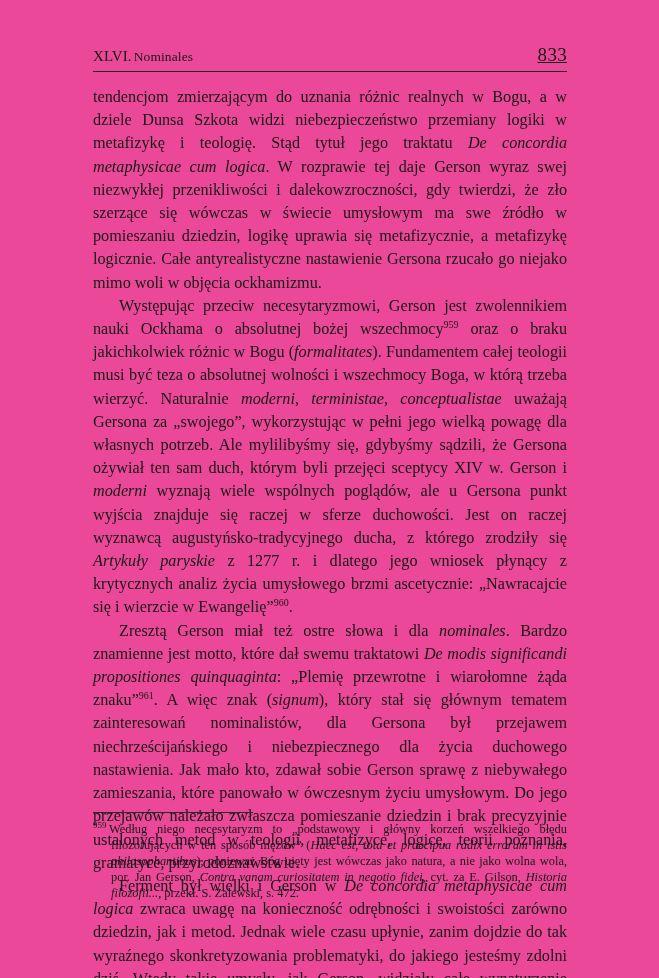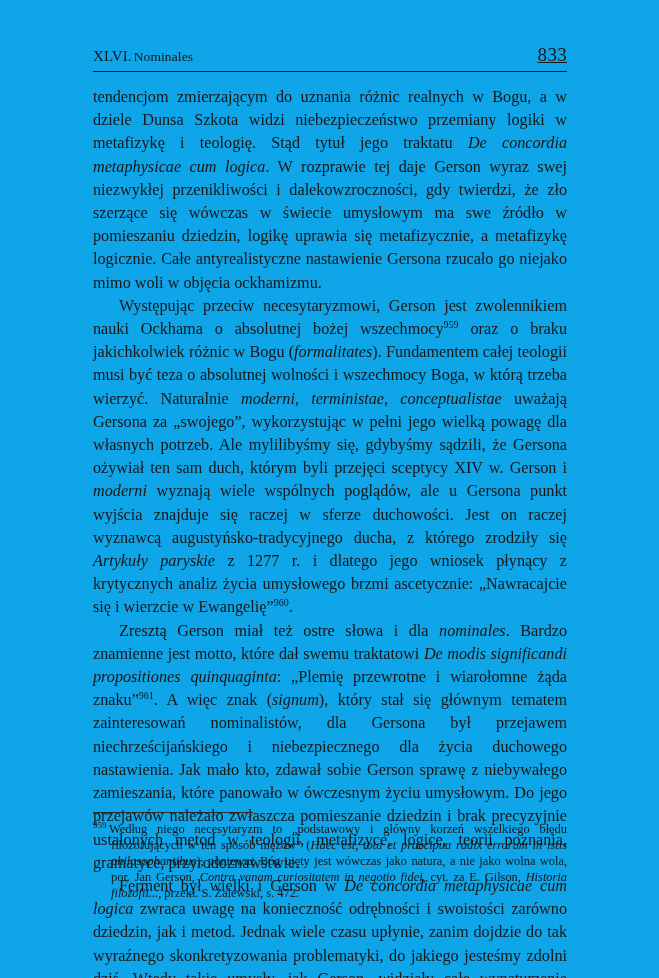--- a/index.html
+++ b/index.html
@@ -7,21 +7,21 @@
     margin: 0;
     padding: 0;
     background: #ffffff;
   }
 
   .page {
     position: relative;
     width: 659px;
     height: 978px;
     margin: 0 auto;
-    background: #0ea5e9;
+    background: #ec4899;
     overflow: hidden;
     font-family: "Liberation Serif", "DejaVu Serif", serif;
     color: #171717;
     box-sizing: border-box;
   }
 
   
   .page::before {
     content: "";
     position: absolute;

